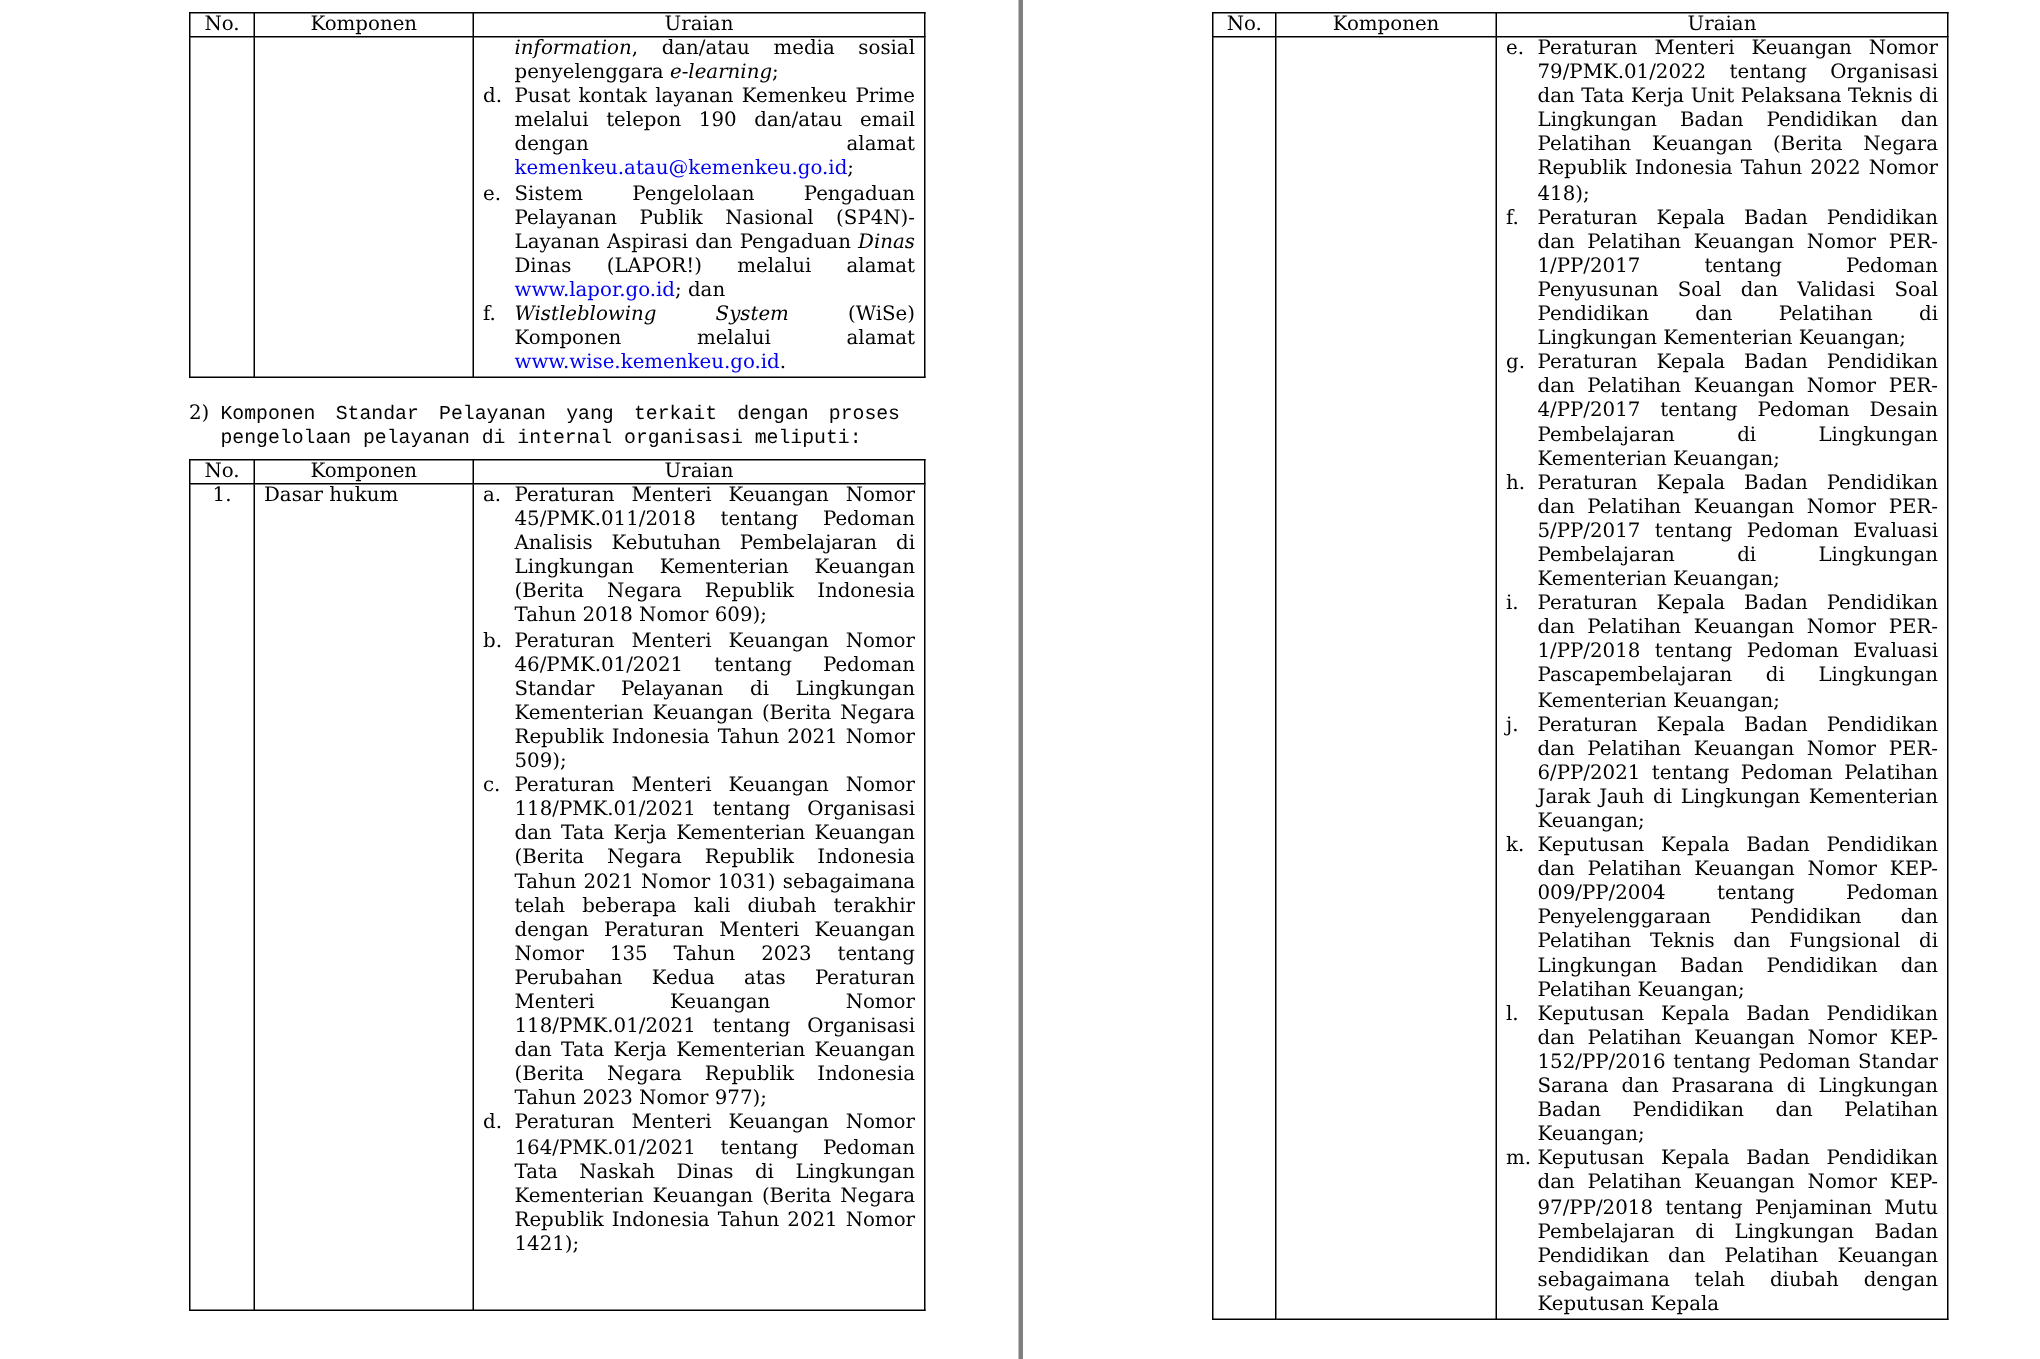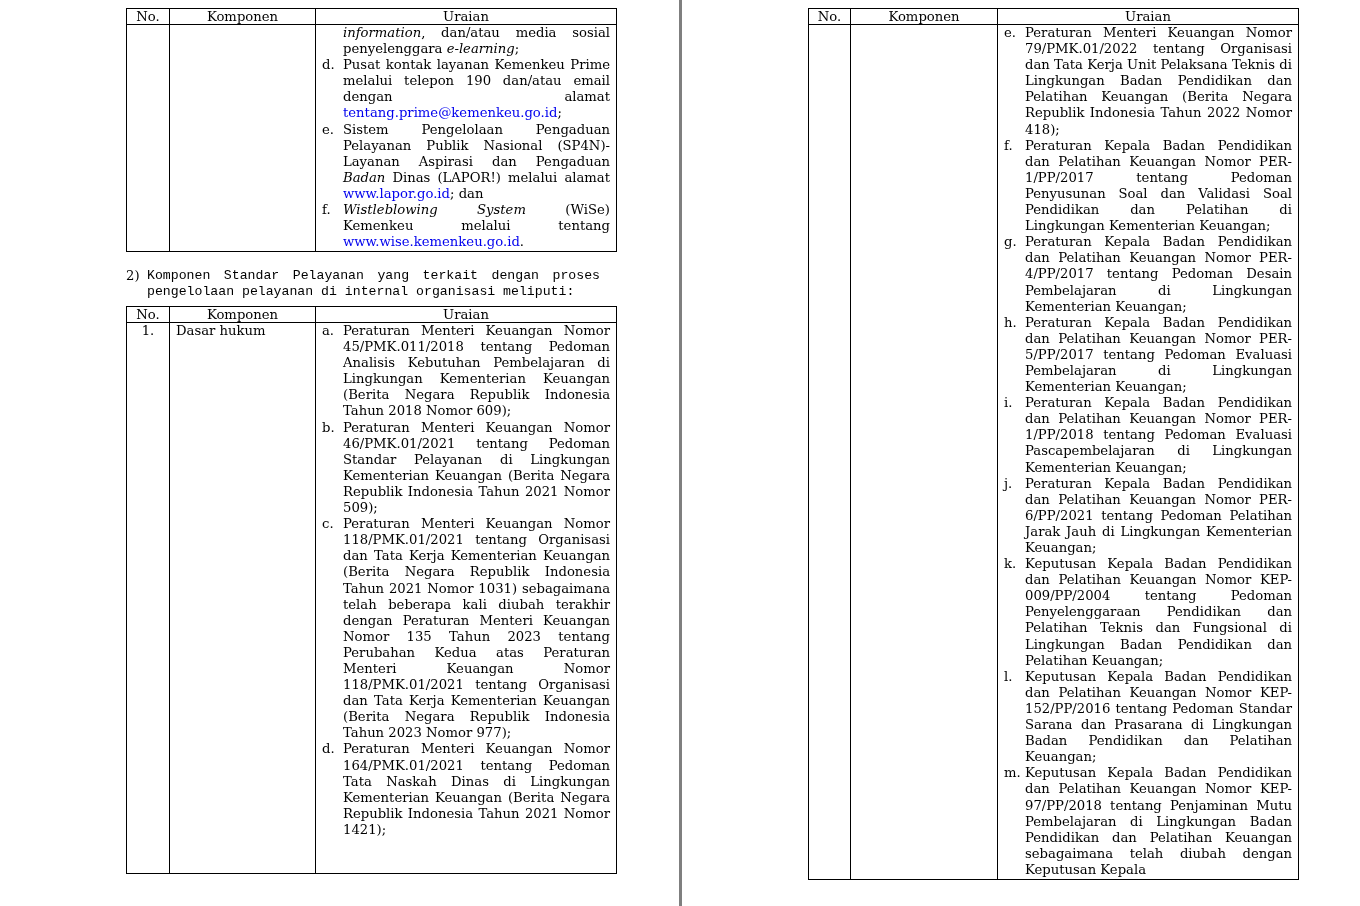--- a/index.html
+++ b/index.html
@@ -41,29 +41,29 @@
     <td style="height:226px"></td>
     <td></td>
     <td>
       <ul class="items">
         <li>
           <span class="lbl"></span>
           <span class="txt"><em>information</em><span>, dan/atau media sosial penyelenggara </span><em>e-learning</em><span>;</span></span>
         </li>
         <li>
           <span class="lbl">d.</span>
-          <span class="txt"><span>Pusat kontak layanan Kemenkeu Prime melalui telepon 190 dan/atau email dengan alamat </span><span class="link">tentang.prime@kemenkeu.go.id</span><span>;</span></span>
+          <span class="txt"><span>Pusat kontak layanan Kemenkeu Prime melalui telepon 190 dan/atau email dengan alamat </span><span class="link">kemenkeu.atau@kemenkeu.go.id</span><span>;</span></span>
         </li>
         <li>
           <span class="lbl">e.</span>
-          <span class="txt"><span>Sistem Pengelolaan Pengaduan Pelayanan Publik Nasional (SP4N)-Layanan Aspirasi dan Pengaduan </span><em>Badan</em><span> Dinas (LAPOR!) melalui alamat </span><span class="link">www.lapor.go.id</span><span>; dan</span></span>
+          <span class="txt"><span>Sistem Pengelolaan Pengaduan Pelayanan Publik Nasional (SP4N)-Layanan Aspirasi dan Pengaduan </span><em>Dinas</em><span> Dinas (LAPOR!) melalui alamat </span><span class="link">www.lapor.go.id</span><span>; dan</span></span>
         </li>
         <li>
           <span class="lbl">f.</span>
-          <span class="txt"><em>Wistleblowing System</em><span> (WiSe) Kemenkeu melalui tentang </span><span class="link">www.wise.kemenkeu.go.id</span><span>.</span></span>
+          <span class="txt"><em>Wistleblowing System</em><span> (WiSe) Komponen melalui alamat </span><span class="link">www.wise.kemenkeu.go.id</span><span>.</span></span>
         </li>
       </ul>
     </td>
   </tr>
 </tbody>
   </table>
 
 <div class="intro">
   <span class="lbl">2)</span>
   <span class="txt">Komponen Standar Pelayanan yang terkait dengan proses pengelolaan pelayanan di internal organisasi meliputi:</span>

